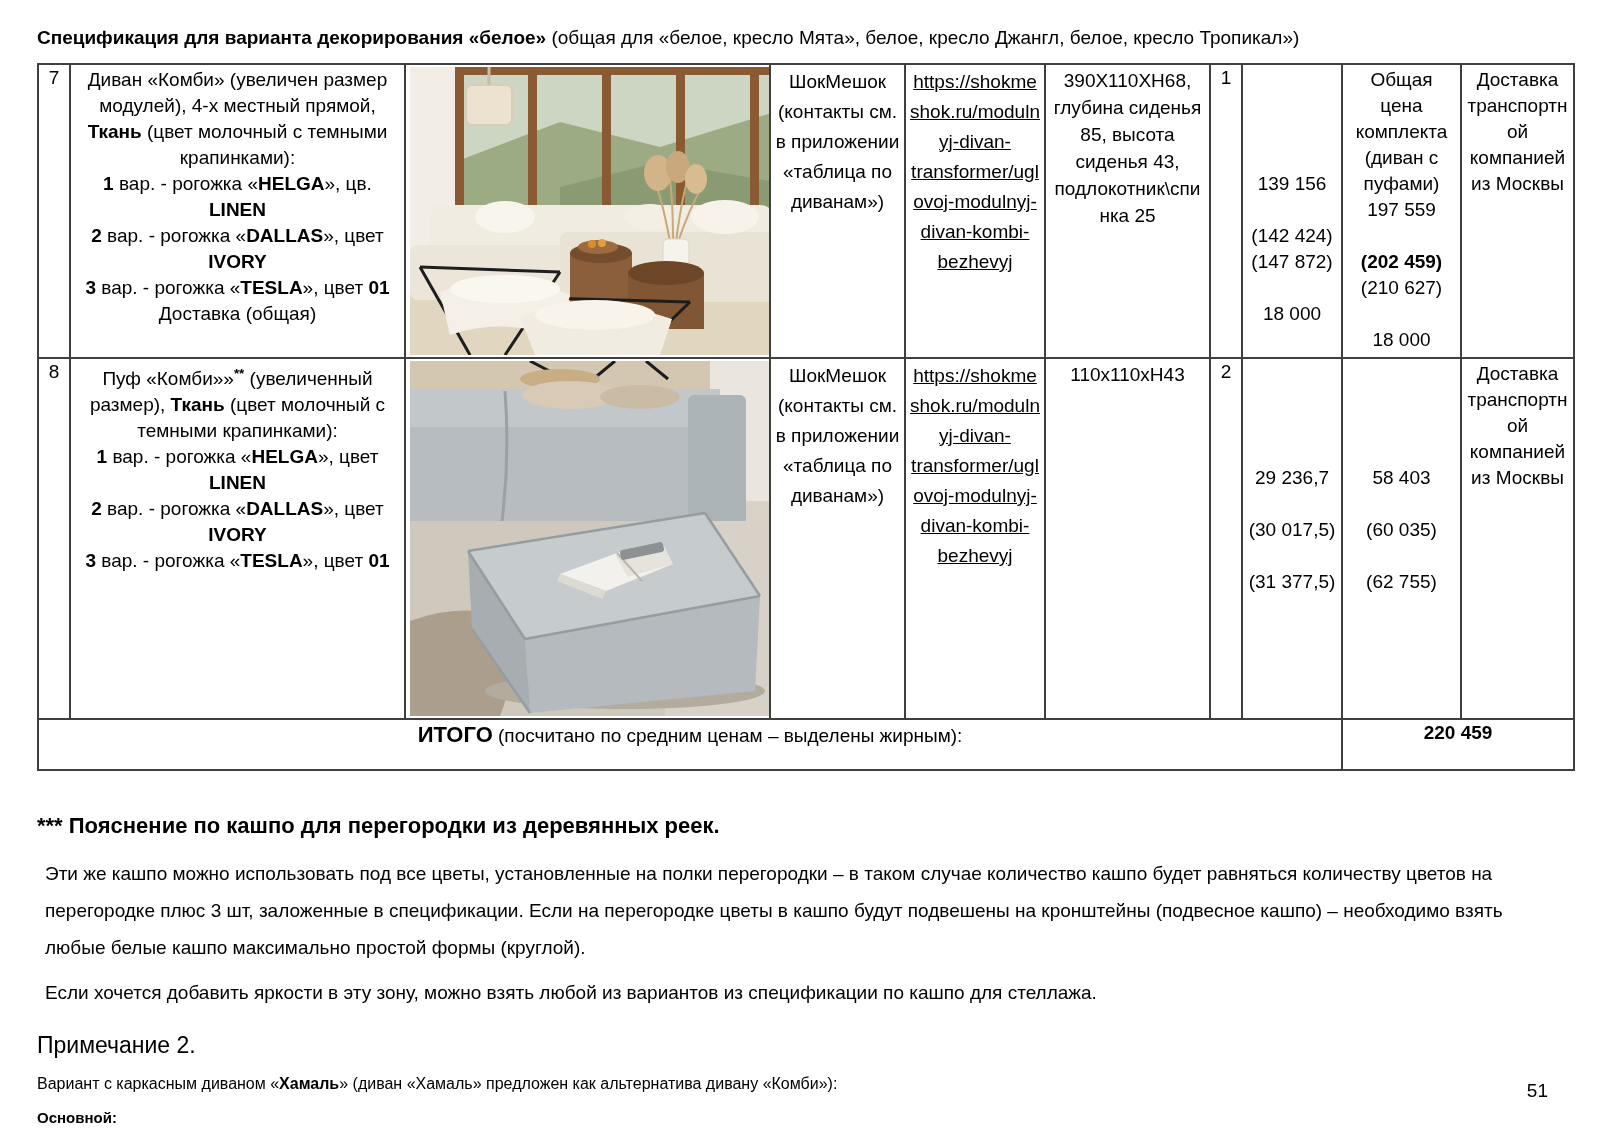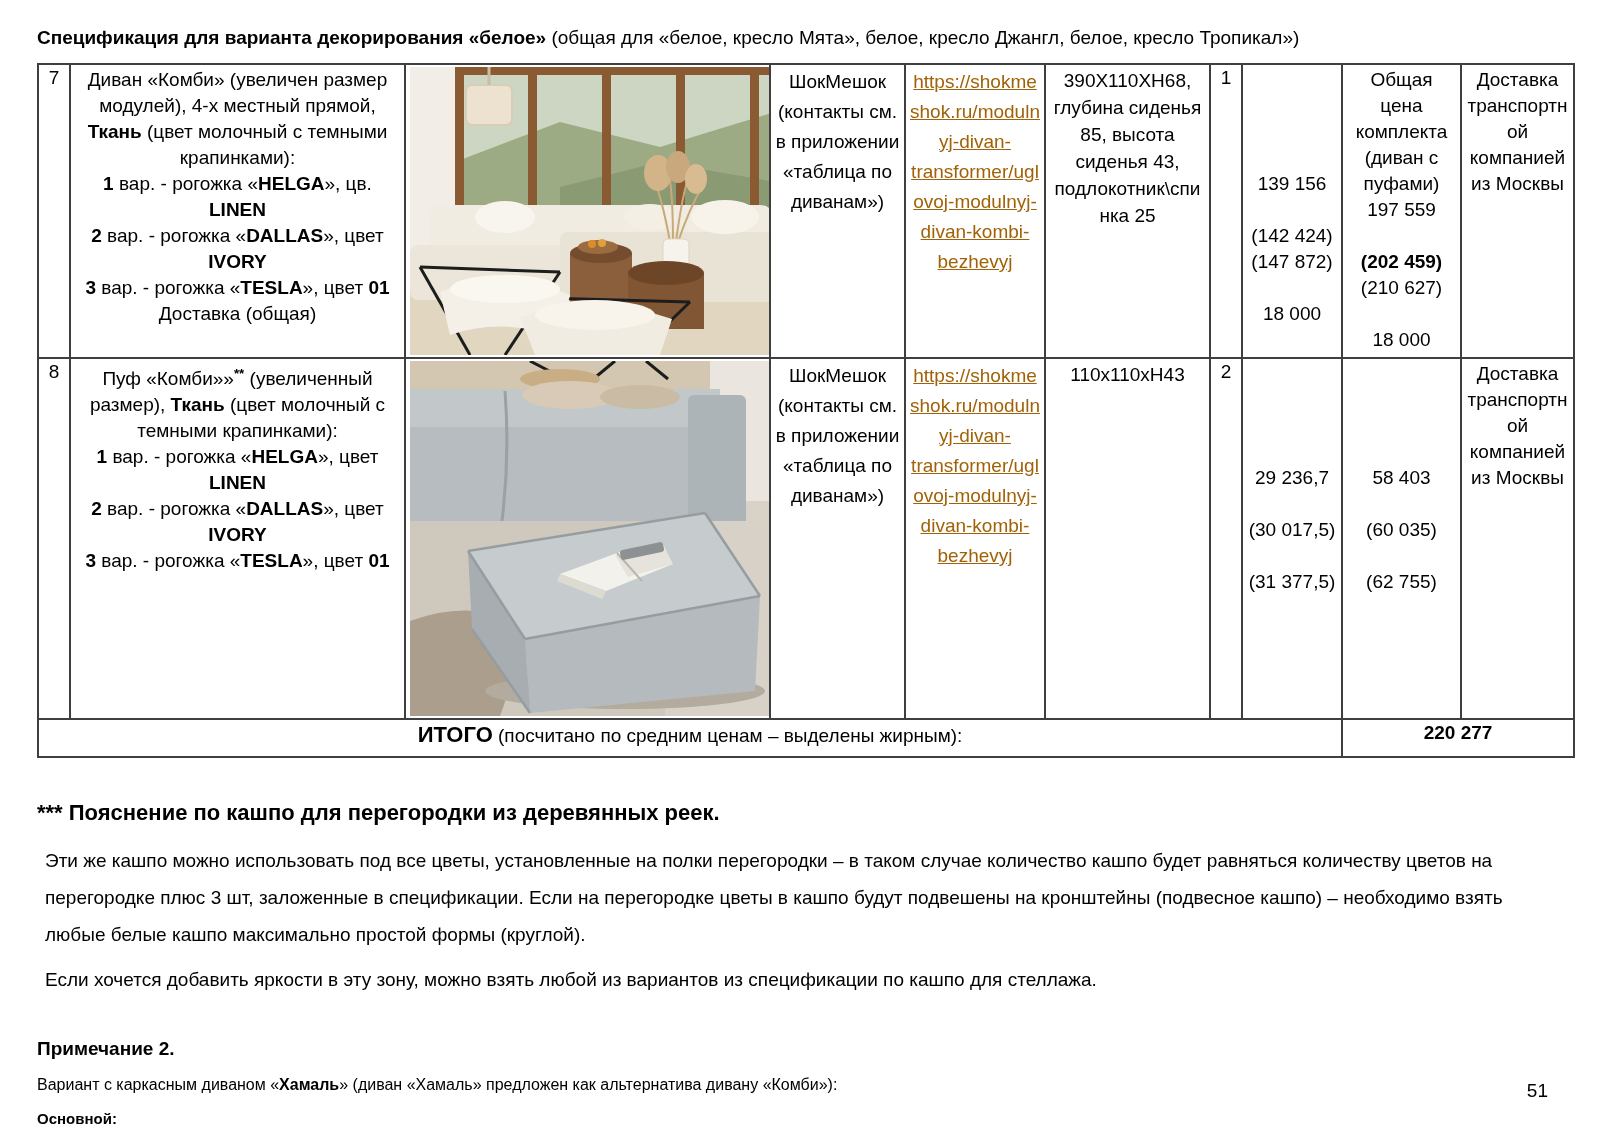--- a/index.html
+++ b/index.html
@@ -19,40 +19,40 @@
   table.spec td{
     border:2px solid #3f3f3f;vertical-align:top;padding:2px 4px;
     font-size:19px;text-align:center;overflow:hidden;
   }
   td.c-num{font-size:19px;padding-top:4px;}
   td.c-desc{line-height:26px;padding-top:6px;padding-left:6px;padding-right:6px;}
   td.c-photo{padding:0;}
   td.c-photo svg{display:block;}
   td.c-supplier{line-height:30px;padding-top:6px;overflow-wrap:anywhere;}
   td.c-link{line-height:30px;padding-top:6px;overflow-wrap:anywhere;}
-  td.c-link a{color:#a16207;text-decoration:underline;}
+  td.c-link a{color:#000000;text-decoration:underline;}
   td.c-dims{line-height:27px;padding-top:6px;overflow-wrap:anywhere;}
   td.c-qty{padding-top:4px;}
   td.c-lines{padding-top:6px;padding-left:3px;padding-right:3px;border-radius:16px;}
   td.c-delivery{line-height:26px;padding-top:6px;overflow-wrap:anywhere;}
   .ln{min-height:26px;line-height:26px;white-space:nowrap;}
   .ln.wrapok{white-space:normal;}
   .b{font-weight:700;}
   sup{font-size:70%;}
 
   td.c-itogo-label{
     text-align:left;vertical-align:middle;font-size:19px;padding:4px 6px;
   }
   td.c-itogo-label .big{font-weight:700;font-size:22px;}
   td.c-itogo-value{vertical-align:middle;font-weight:700;font-size:21px;}
 
   .note3-heading{margin-top:42px;font-size:22px;font-weight:700;}
   .note3-par{margin-top:16px;font-size:19px;line-height:37px;width:1510px;}
   .note3-par p{margin:8px;}
-  .note2-heading{margin-top:40px;font-size:19px;font-weight:700;}
+  .note2-heading{margin-top:21px;font-size:23px;font-weight:400;}
   .note2-line{margin-top:16px;font-size:16px;}
   .note2-main{margin-top:16px;font-size:15px;font-weight:700;}
   .page-num{position:absolute;top:1080px;right:52px;font-size:19px;}
 </style>
 </head>
 <body>
 
 <div class="content">
 
   <div class="doc-title">
@@ -224,25 +224,25 @@
             <div class="ln"></div>
             <div class="ln"></div>
             <div class="ln">58 403</div>
             <div class="ln"></div>
             <div class="ln">(60 035)</div>
             <div class="ln"></div>
             <div class="ln">(62 755)</div>
           </td>
       <td class="c-delivery">Доставка транспортной компанией из Москвы</td>
     </tr>
-    <tr style="height:38px">
+    <tr style="height:51px">
       <td class="c-itogo-label" colspan="8">
         <span class="big">ИТОГО</span><span> (посчитано по средним ценам – выделены жирным):</span>
       </td>
-      <td class="c-itogo-value" colspan="2">220 277</td>
+      <td class="c-itogo-value" colspan="2">220 459</td>
     </tr>
   </tbody>
     </table>
 
   <div class="note3-heading">*** Пояснение по кашпо для перегородки из деревянных реек.</div>
 
   <div class="note3-par">
     <p>Эти же кашпо можно использовать под все цветы, установленные на полки перегородки – в таком случае количество кашпо будет равняться количеству цветов на перегородке плюс 3 шт, заложенные в спецификации. Если на перегородке цветы в кашпо будут подвешены на кронштейны (подвесное кашпо) – необходимо взять любые белые кашпо максимально простой формы (круглой).</p>
     <p>Если хочется добавить яркости в эту зону, можно взять любой из вариантов из спецификации по кашпо для стеллажа.</p>
   </div>

